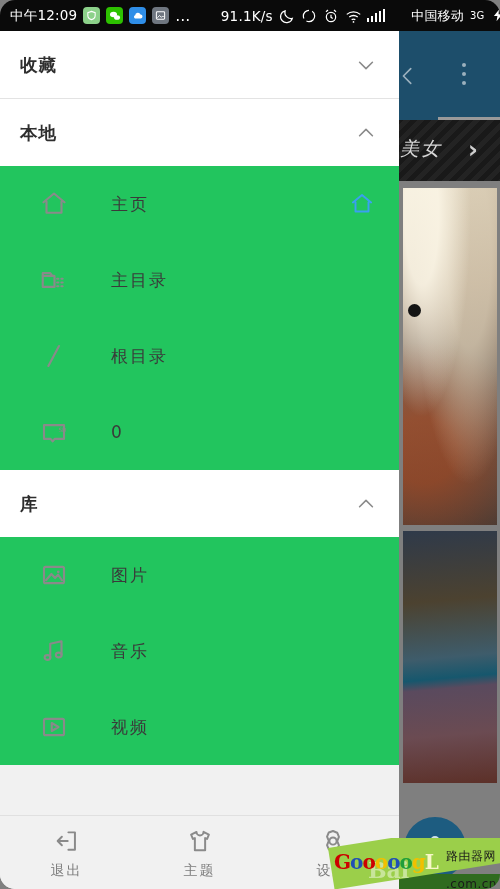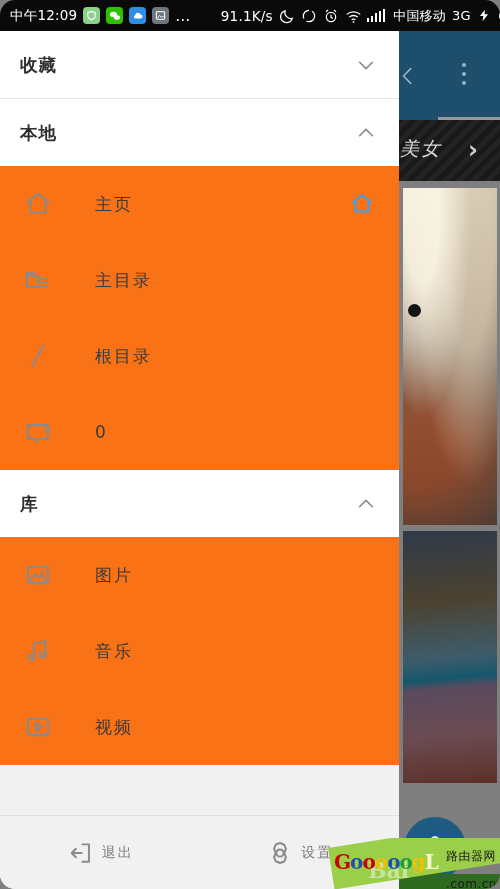--- a/index.html
+++ b/index.html
@@ -21,22 +21,22 @@
     padding:0 8px 0 10px; z-index:60;
     font-size:13.5px; letter-spacing:.2px;
   }
   #statusbar .clock{ font-size:13.5px; white-space:nowrap; }
   #statusbar .sbicon{ width:17px; height:17px; border-radius:4px;
     display:inline-flex; align-items:center; justify-content:center;
     font-size:9px; color:#fff; flex:none; }
   #statusbar .dots{ letter-spacing:1.5px; font-size:15px; line-height:8px; color:#fff; }
   #statusbar .spd{ margin-left:23px; font-size:13.5px; white-space:nowrap; }
   #statusbar .glyph{ width:16px; height:16px; flex:none; }
-  #statusbar .carrier{ font-size:13px; white-space:nowrap; margin-left:2px; }
-  #statusbar .net{ font-size:13px; }
+  #statusbar .carrier{ font-size:13px; white-space:nowrap; margin-left:20px; }
+  #statusbar .net{ font-size:10px; }
   .bars{ display:flex; align-items:flex-end; gap:1.5px; height:13px; }
   .bars i{ width:2.5px; background:#fff; display:block; }
   .bars i:nth-child(1){height:4px}
   .bars i:nth-child(2){height:6.5px}
   .bars i:nth-child(3){height:9px}
   .bars i:nth-child(4){height:11.5px}
   .bars i:nth-child(5){height:13px}
   .battery{ width:28px; height:14px; border:1.6px solid #fff; border-radius:7px;
             position:relative; flex:none; }
   .battery:after{ content:""; position:absolute; right:-3px; top:4px;
@@ -81,33 +81,33 @@
   #drawer{ position:absolute; top:31px; left:0; width:399px; height:858px;
            background:#f1f1f1; z-index:20; overflow:hidden; }
 
   .sec-head{ background:#ffffff; height:67px; position:relative;
              display:flex; align-items:center; padding:0 0 0 20px; }
   .sec-head .sec-title{ font-size:17.5px; color:#2e2e2e; letter-spacing:1px; font-weight:bold; }
   .sec-head .chev{ position:absolute; right:22px; top:50%; transform:translateY(-50%);
                    width:22px; height:22px; }
   .sec-divider{ height:1px; background:#e3e3e3; }
 
-  .sec-body{ background:#f97316; }
+  .sec-body{ background:#22c55e;padding-left:16px; }
   .menu-item{ height:76px; display:flex; align-items:center; position:relative; padding-left:20px; }
   .menu-item .mi-icon{ width:36px; height:36px; flex:none;
                        display:flex; align-items:center; justify-content:center; }
   .menu-item .mi-label{ margin-left:39px; font-size:17px; color:#3a3a3a; letter-spacing:2px; }
   .menu-item .mi-right{ position:absolute; right:22px; top:50%; transform:translateY(-50%);
                         width:30px; height:30px; display:flex; align-items:center; justify-content:center; }
 
   
   #bottomnav{ position:absolute; left:0; top:815px; width:399px; height:74px;
               background:#f1f1f1; border-top:1px solid #e0e0e0;
               display:flex; z-index:40; }
-  #bottomnav .bn{ flex:1; display:flex; flex-direction:row; align-items:center;
+  #bottomnav .bn{ flex:1; display:flex; flex-direction:column; align-items:center;
                   justify-content:center; gap:6px; }
   #bottomnav .bn .bn-icon{ width:30px; height:30px; display:flex; align-items:center; justify-content:center; }
   #bottomnav .bn .bn-label{ font-size:14px; color:#7c7c7c; letter-spacing:2px; }
 
   
   #watermark{ position:absolute; left:328px; top:838px; width:172px; height:51px; z-index:70;
               overflow:hidden; pointer-events:none; }
   #watermark .wband{ position:absolute; left:0; top:10px; width:200px; height:42px;
               background:#9bcf4a; transform:rotate(-9deg); transform-origin:0 0; }
   #watermark .wtxt{ position:absolute; left:6px; top:14px; font-size:20px;
@@ -351,20 +351,28 @@
         <svg width="28" height="28" viewBox="0 0 24 24">
           <path d="M13.2 4.6h5.6v14.8h-5.6" class="ic"></path>
           <path d="M12.6 12H4.2M7.6 8.4L4 12l3.6 3.6" class="ic"></path>
         </svg>
       </span>
       <span class="bn-label">退出</span>
     </div>
     <div class="bn">
       <span class="bn-icon">
         <svg width="28" height="28" viewBox="0 0 24 24">
+          <path d="M9 4.2L4.4 6.6l1.5 3.6 1.7-.7V20h8.8V9.5l1.7.7 1.5-3.6L15 4.2a3 3 0 01-6 0z" class="ic"></path>
+        </svg>
+      </span>
+      <span class="bn-label">主题</span>
+    </div>
+    <div class="bn">
+      <span class="bn-icon">
+        <svg width="28" height="28" viewBox="0 0 24 24">
           <path d="M12 3.4l3.6 1.5 1.5 3.6-1.5 3.6.0 0 1.5 3.6-1.5 3.6L12 20.6l-3.6-1.5-1.5-3.6 1.5-3.6-1.5-3.6 1.5-3.6z" class="ic"></path>
           <circle cx="12" cy="12" r="3.1" class="ic"></circle>
         </svg>
       </span>
       <span class="bn-label">设置</span>
     </div>
   </div>
 
   <div id="watermark">
     <div class="wband"></div>

